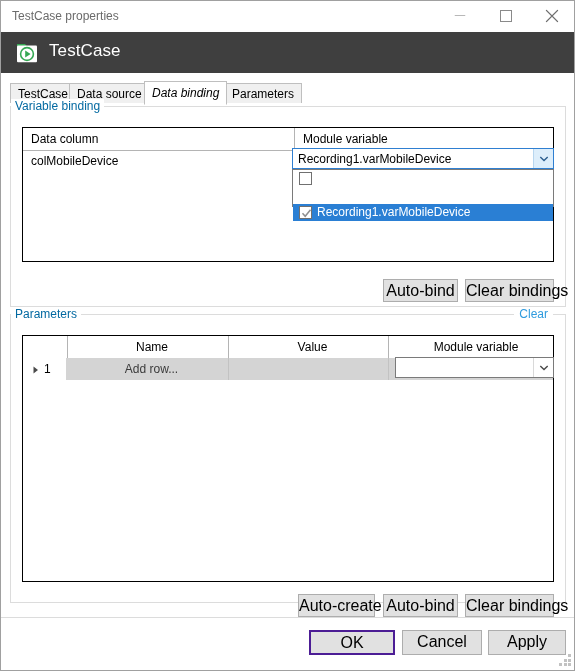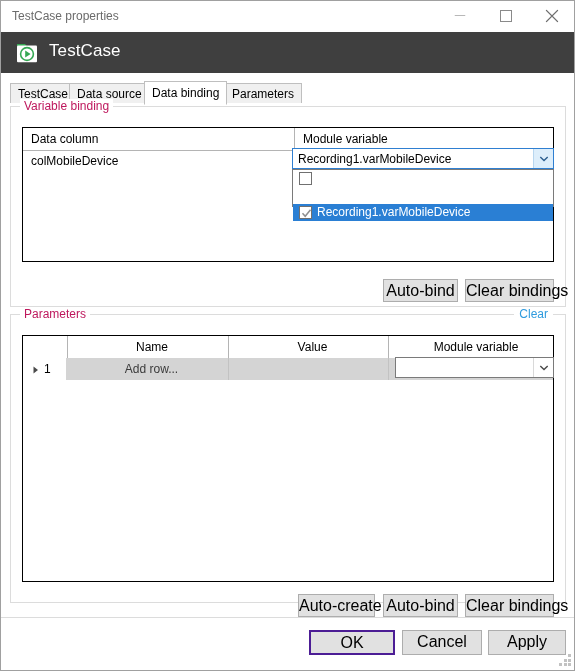--- a/index.html
+++ b/index.html
@@ -128,25 +128,25 @@
 
   
   .groupbox {
     position: absolute;
     box-sizing: border-box;
     border: 1px solid #dcdcdc;
   }
   .group-legend {
     position: absolute;
     top: -8px;
-    left: 9px;
+    left: 0;
     background: #ffffff;
     padding: 0 4px;
     font-size: 12px;
-    color: #be185d;
+    color: #0369a1;
     white-space: nowrap;
   }
   .group-legend.right-link {
     left: auto;
     right: 12px;
     color: #2f9bde;
     padding: 0 5px;
     cursor: default;
   }
 
@@ -369,21 +369,21 @@
       </svg>
     </span>
     <div class="header-title">TestCase</div>
   </div>
 
   <div class="content">
 
     <div class="tabstrip">
       <div class="tab" style="left:0;">TestCase</div>
       <div class="tab" style="left:59px;text-align:right;">Data source</div>
-      <div class="tab active" style="left:134px;">Data binding</div>
+      <div class="tab active" style="left:134px;font-style:italic;">Data binding</div>
       <div class="tab" style="left:214px;">Parameters</div>
     </div>
     <div class="tabline"></div>
 
     <div class="groupbox" style="left:9px; top:33px; width:556px; height:201px;">
       <span class="group-legend">Variable binding</span>
     </div>
 
     <div class="grid" style="left:21px; top:54px; width:532px; height:135px;">
       <div class="grid-head">

